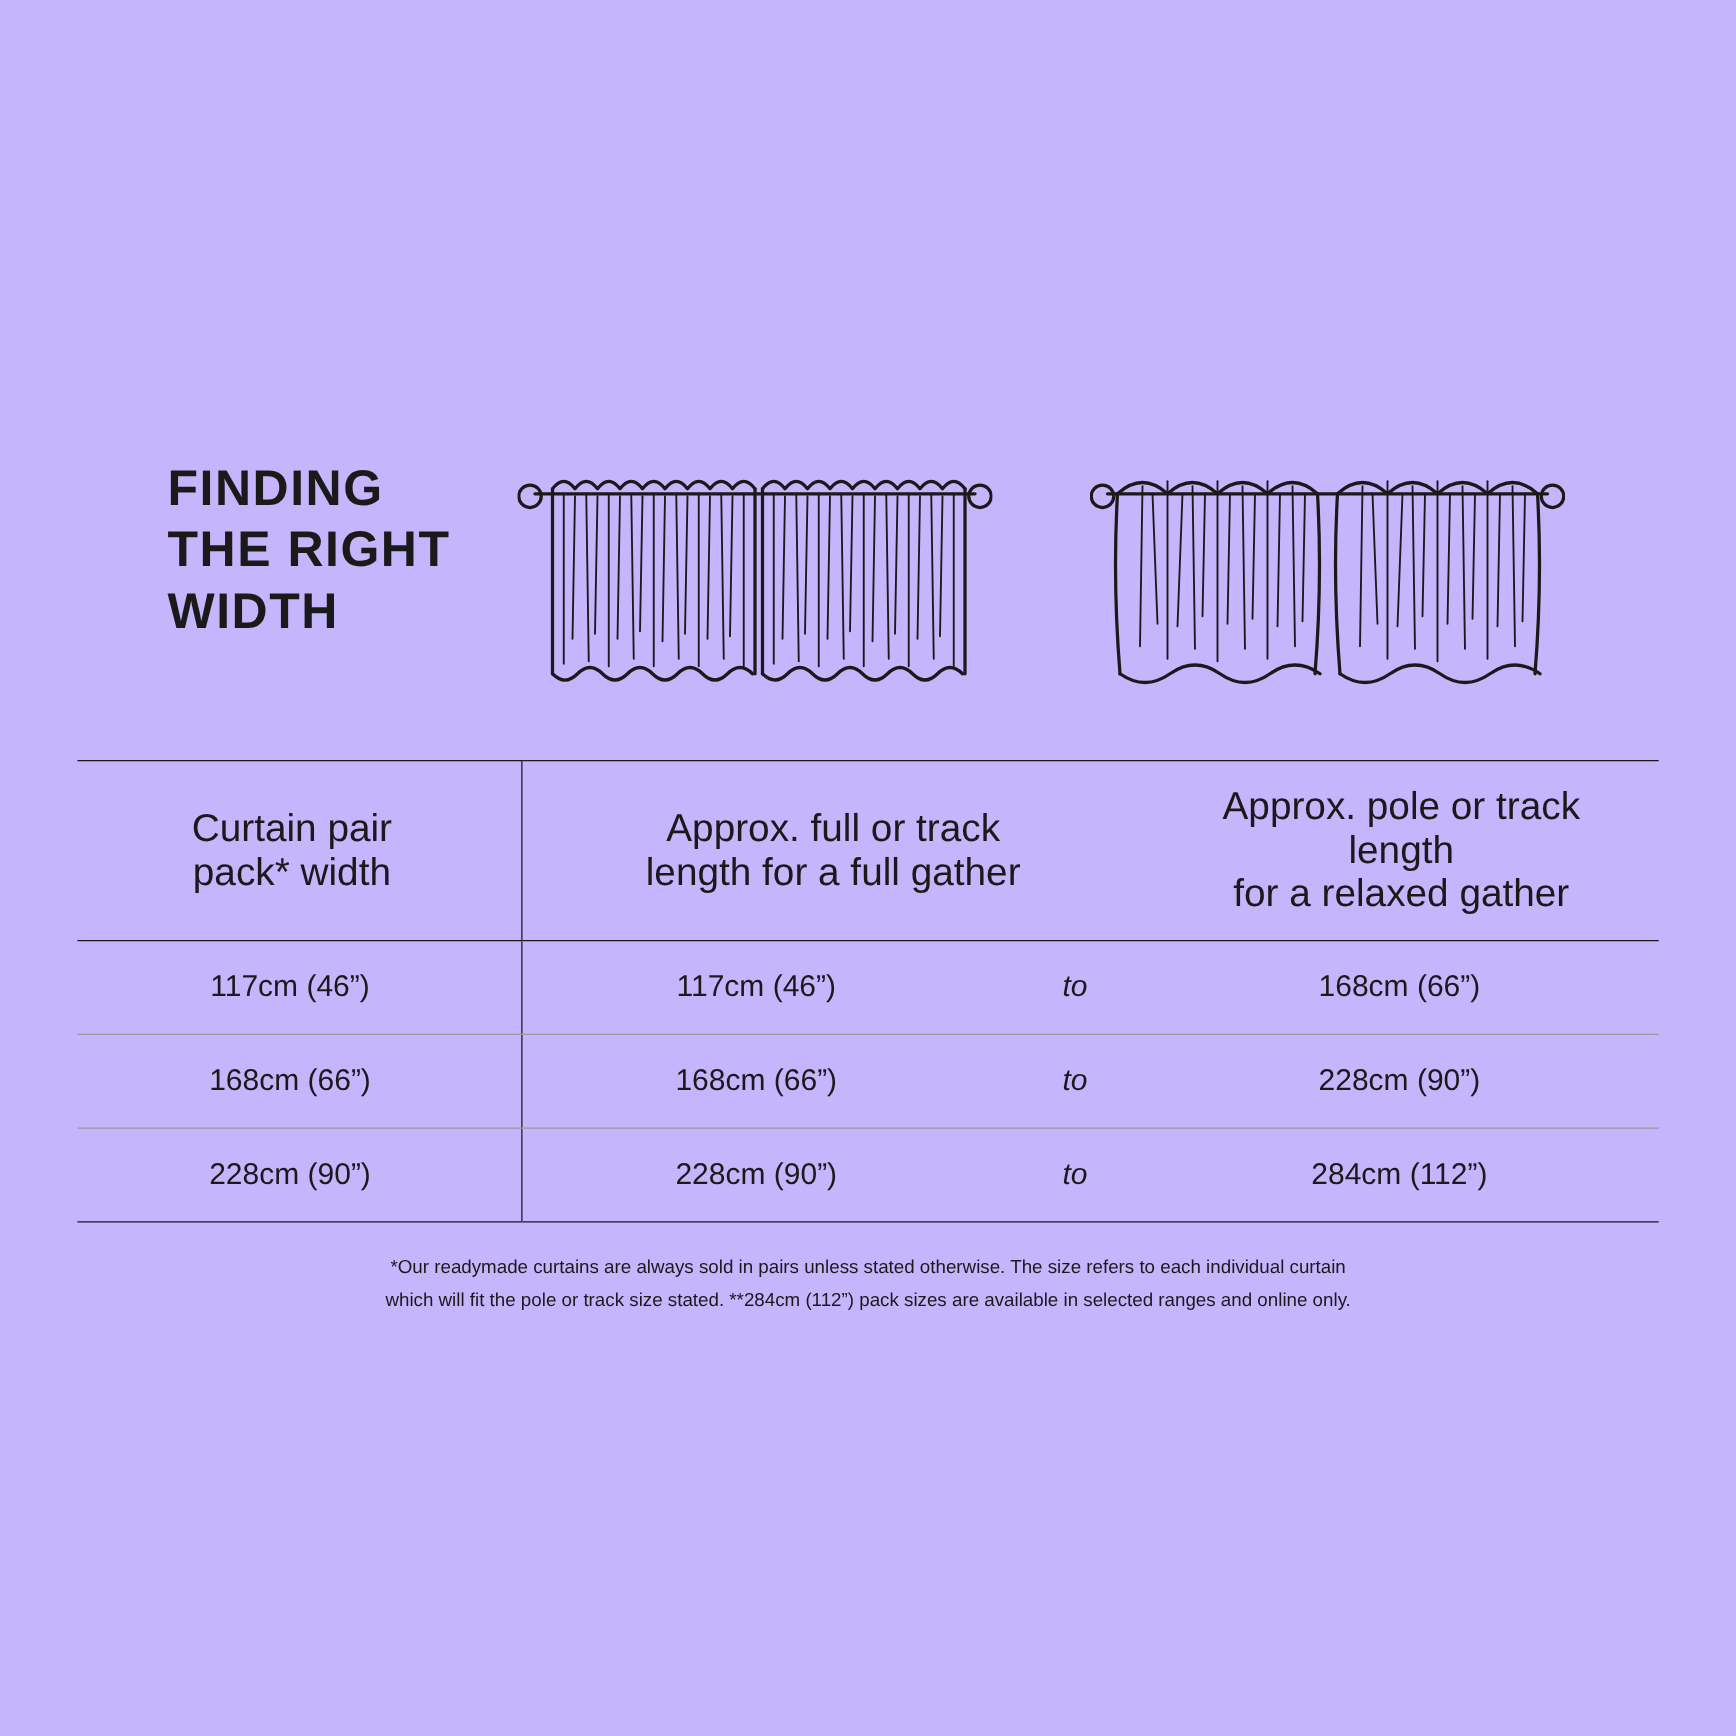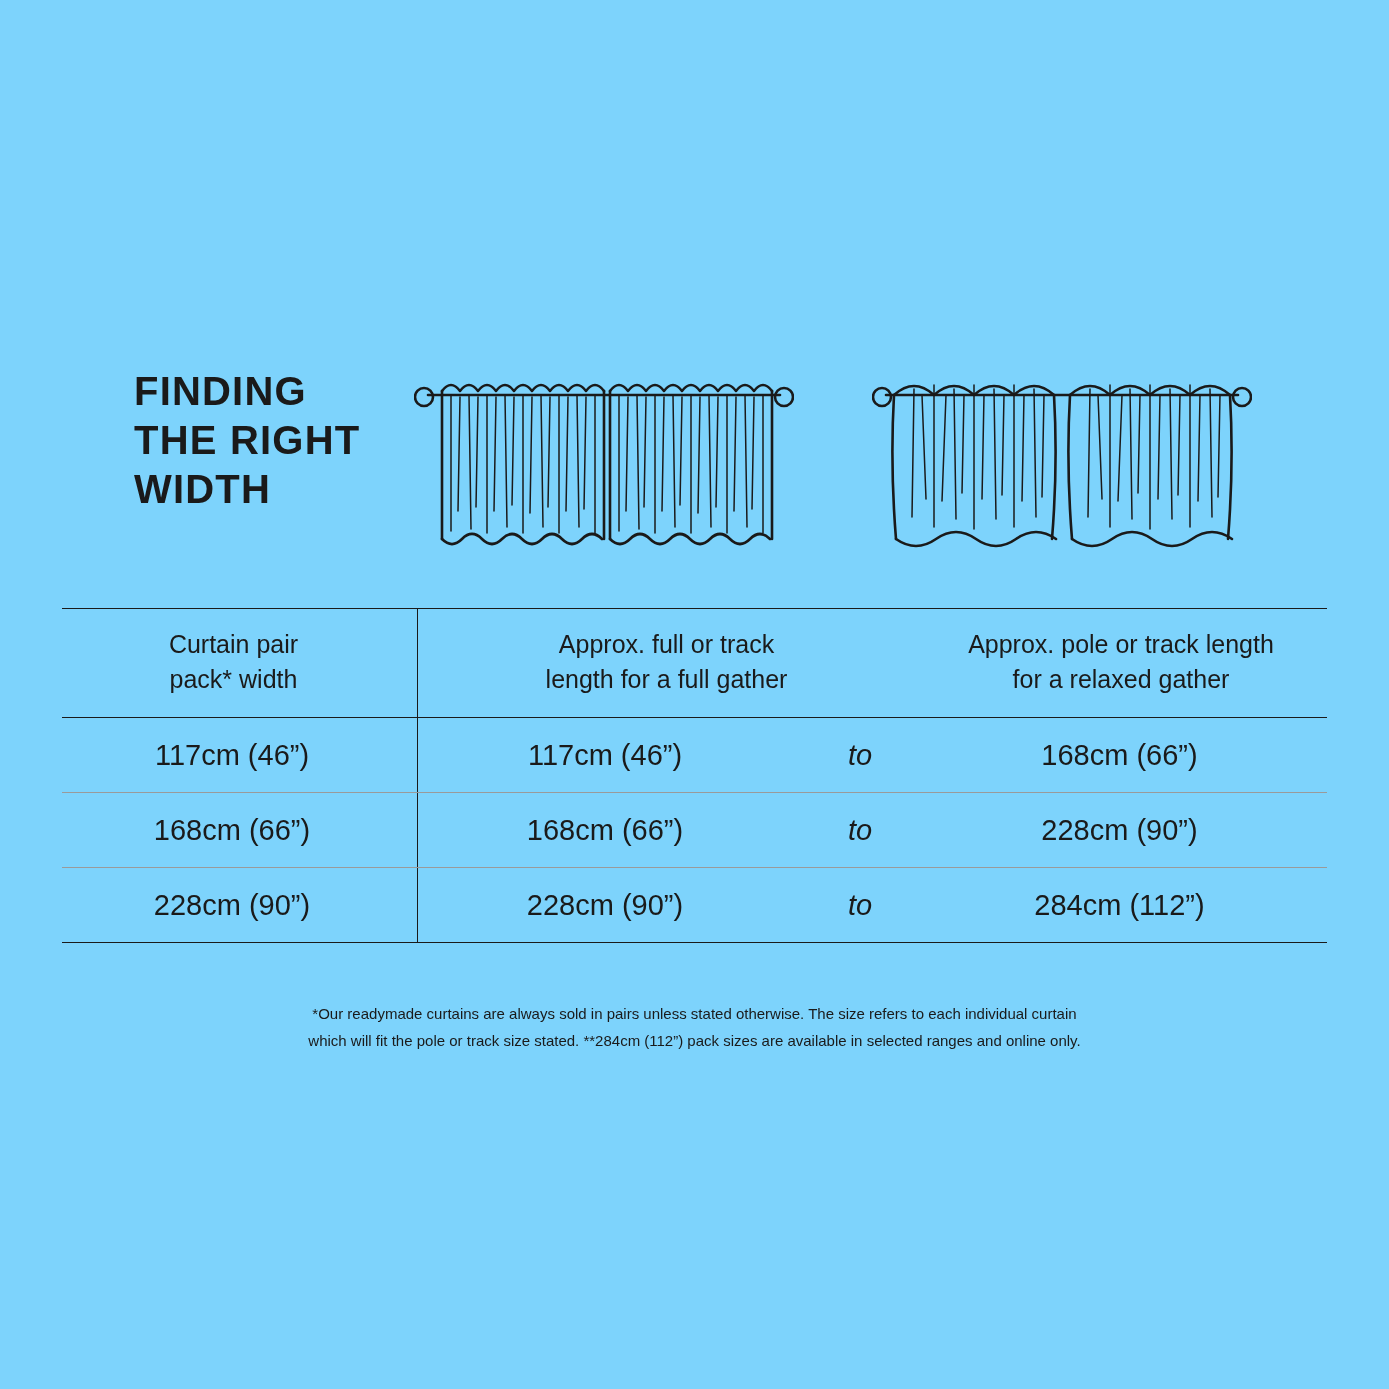--- a/index.html
+++ b/index.html
@@ -15,21 +15,21 @@
     position: relative;
     overflow: hidden;
   }
 
   #sheet {
     position: absolute;
     left: 0;
     top: 0;
     width: 1389px;
     height: 1389px;
-    background: #7dd3fc;
+    background: #c4b5fd;
   }
 
   
   .top-area {
     position: absolute;
     left: 62px;
     top: 355px;
     width: 1265px;
     height: 250px;
     display: flex;
@@ -74,29 +74,29 @@
   }
   table.size-table th,
   table.size-table td {
     border: none;
     text-align: center;
     vertical-align: middle;
     color: #1a1a1a;
   }
   table.size-table thead th {
     font-weight: normal;
-    font-size: 25px;
+    font-size: 31px;
     line-height: 35px;
     padding: 18px 17px 20px 4px;
     border-bottom: 1.6px solid #1a1a1a;
   }
   thead tr { border-top: 1.6px solid #1a1a1a; }
 
   table.size-table tbody td {
-    font-size: 29px;
+    font-size: 24px;
     line-height: 34px;
     padding: 20px 20px 20px 4px;
     border-bottom: 1.2px solid #9a9a9a;
   }
   table.size-table tbody tr:last-child td {
     border-bottom: 1.6px solid #1a1a1a;
   }
 
   
   .col-pack { width: 356px; position: relative; }

